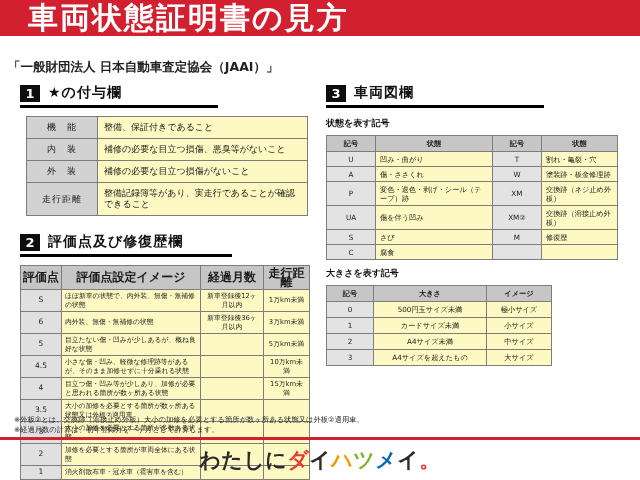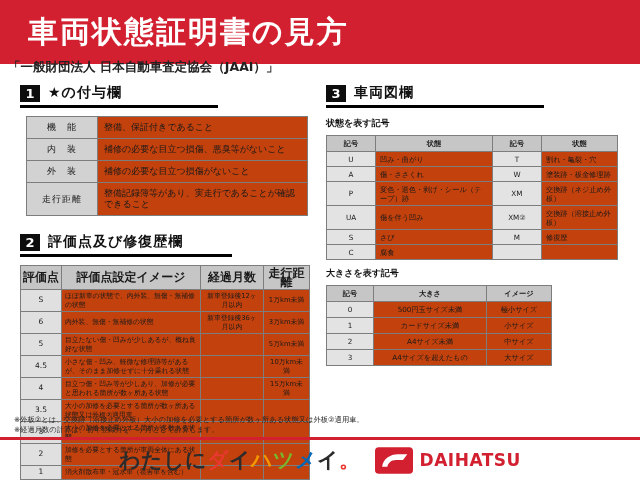--- a/index.html
+++ b/index.html
@@ -3,21 +3,21 @@
 <meta charset="utf-8">
 <style>
   html,body{margin:0;padding:0;}
   body{
     width:640px;height:480px;position:relative;overflow:hidden;
     background:#ffffff;color:#1a1a1a;
     font-family:"DejaVu Sans","Liberation Sans",sans-serif;
   }
   
   .topbar{
-    position:absolute;top:0;left:0;width:640px;height:64px;
+    position:absolute;top:0;left:0;width:640px;height:36px;
     background:#d22030;color:#fff;
     display:flex;align-items:center;justify-content:space-between;
     box-sizing:border-box;padding:0 28px;
   }
   .topbar .t-main{font-size:30px;font-weight:bold;letter-spacing:2px;}
   .topbar .t-ed{font-size:30px;font-weight:bold;letter-spacing:1px;}
   .subtitle{
     position:absolute;top:59px;left:8px;
     font-size:12.5px;font-weight:bold;color:#222;
   }
@@ -32,21 +32,21 @@
   .sec-head.w1{width:198px;}
   .sec-head.w2{width:212px;}
   .sec-head.w3{width:218px;}
   .sec-num{
     background:#0d0d0d;color:#fff;font-weight:bold;
     width:20px;height:17px;line-height:17px;text-align:center;
     font-size:13px;margin-right:8px;flex:0 0 auto;
   }
   .sec-title{font-size:14px;font-weight:bold;color:#111;letter-spacing:1px;}
   
-  table{border-collapse:collapse;background:#c2410c;}
+  table{border-collapse:collapse;background:#fef9c3;}
   td,th{border:1px solid #7d7d7d;vertical-align:middle;}
   th{background:#c6c6c6;font-weight:bold;text-align:center;}
   
   .t-star{width:282px;margin:8px 0 0 6px;font-size:9px;line-height:11px;}
   .t-star td{padding:5px 6px;}
   .t-star td:nth-child(1){width:58px;background:#d2d2d2;text-align:center;letter-spacing:1px;}
   
   .t-eval{width:290px;margin-top:8px;font-size:6.8px;line-height:8.5px;}
   .t-eval th{font-size:12px;padding:3px 2px;}
   .t-eval td{padding:2px 3px;}
@@ -286,20 +286,13 @@
 
 <div class="notes">
   <div>※外板②とは、交換跡（溶接止め外板）大小の加修を必要とする箇所が数ヶ所ある状態又は外板②適用車。</div>
   <div>※経過月数の計算は、初年登録月を一ヶ月として計算します。</div>
 </div>
 
 <div class="red-rule"></div>
 
 <div class="footer">
   <span class="slogan"><span style="color: rgb(43, 43, 43);">わ</span><span style="color: rgb(43, 43, 43);">た</span><span style="color: rgb(43, 43, 43);">し</span><span style="color: rgb(43, 43, 43);">に</span><span style="color: rgb(232, 56, 47);">ダ</span><span style="color: rgb(43, 43, 43);">イ</span><span style="color: rgb(243, 152, 0);">ハ</span><span style="color: rgb(122, 181, 43);">ツ</span><span style="color: rgb(0, 104, 183);">メ</span><span style="color: rgb(43, 43, 43);">イ</span><span style="color: rgb(232, 56, 47);">。</span></span>
-  <span class="d-logo">
-    <svg width="38" height="27" viewBox="0 0 40 28">
-      <rect x="0" y="0" width="40" height="28" rx="4" fill="#d22030"></rect>
-      <path d="M7.5 20.5 C8.5 12.5 16 7.5 24 7.5 L34 7.5 L29.5 13.5 L22 13.5 C17 13.5 14 16.5 13 20.5 Z" fill="#ffffff"></path>
-    </svg>
-    <span class="d-wordmark">DAIHATSU</span>
-  </span>
 </div>
 
 </body></html>

